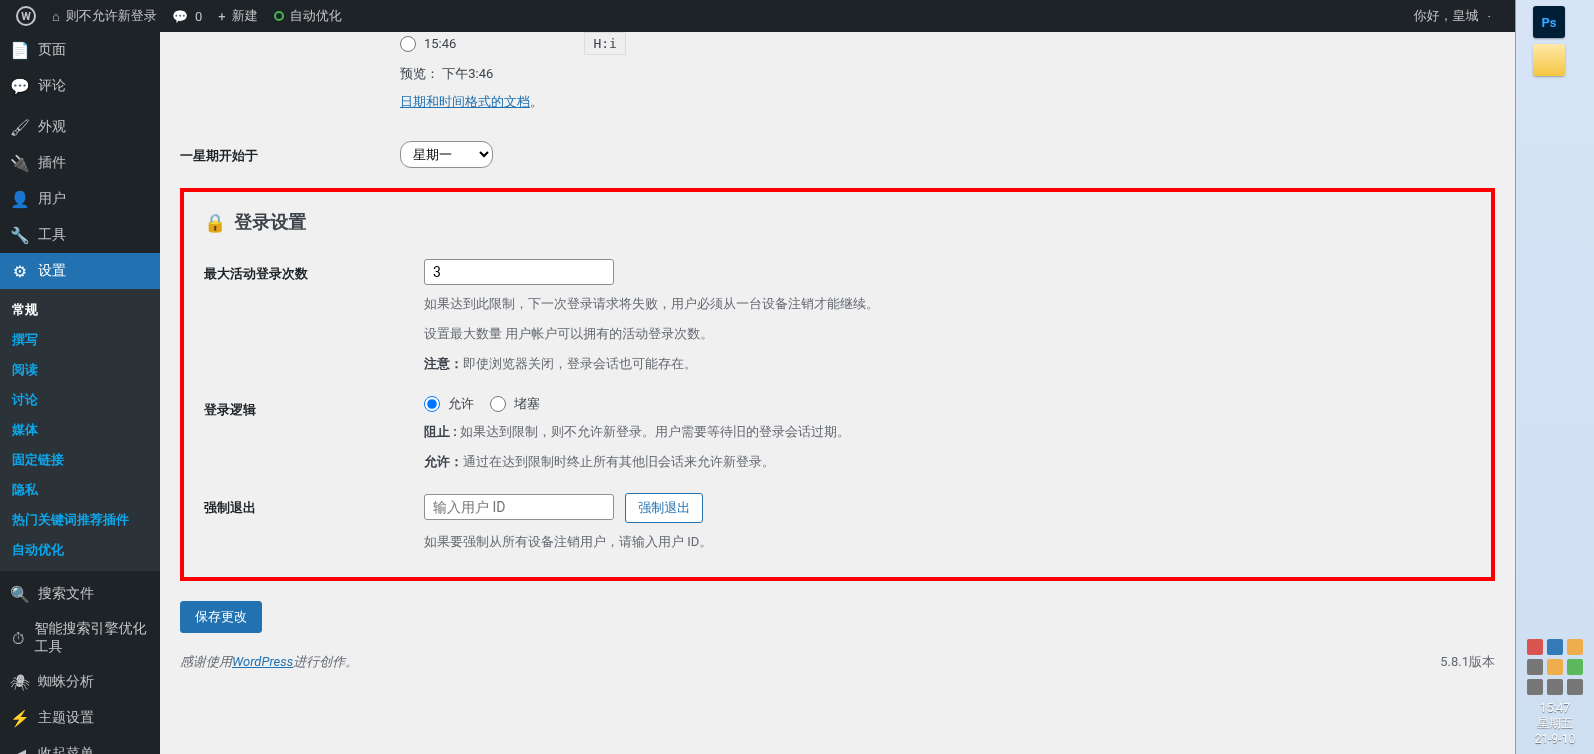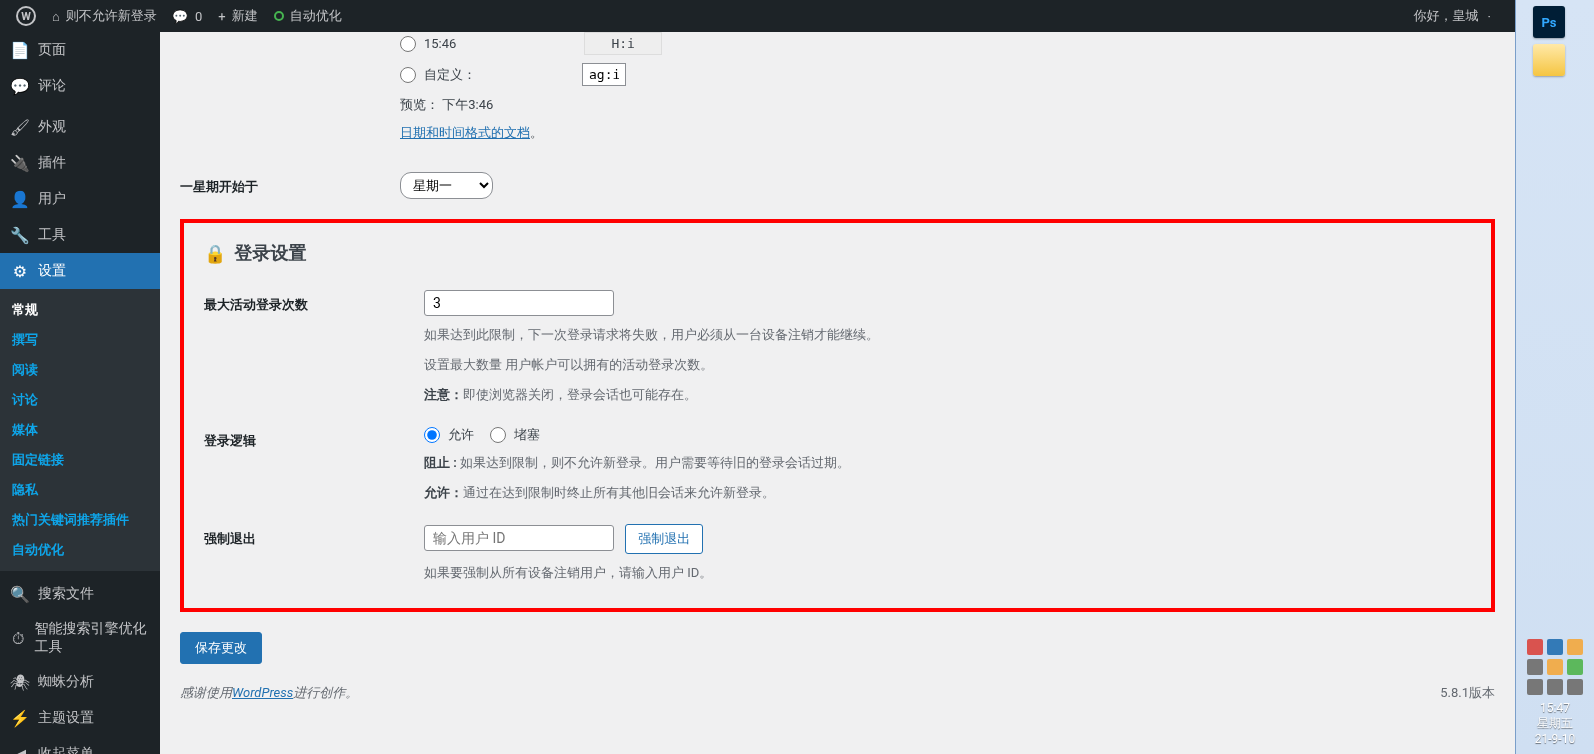--- a/index.html
+++ b/index.html
@@ -31,21 +31,21 @@
 
 .content { position: absolute; left: 160px; top: 32px; right: 0; bottom: 0; padding: 0 20px 20px 20px; overflow-y: auto; }
 .content-inner { background: transparent; }
 
 .form-row { display: flex; align-items: flex-start; margin-bottom: 20px; }
 .form-label { width: 220px; font-weight: 600; color: #1d2327; padding-top: 6px; flex-shrink: 0; }
 .form-control { flex: 1; }
 
 .radio-line { display: flex; align-items: center; gap: 8px; margin-bottom: 8px; }
 .radio-line input[type=radio] { width: 16px; height: 16px; }
-.code-box { background: #eee; padding: 3px 26px; font-family: monospace; font-size: 13px; border: 1px solid #ddd; }
+.code-box { background: #eee; padding: 3px 8px; font-family: monospace; font-size: 13px; border: 1px solid #ddd; }
 .code-input { background: #fff; padding: 3px 6px; font-family: monospace; font-size: 13px; border: 1px solid #8c8f94; width: 44px; }
 
 .preview-line { margin: 10px 0; color: #3c434a; }
 .doc-link { color: #2271b1; text-decoration: underline; }
 
 select { padding: 4px 24px 4px 8px; border: 1px solid #8c8f94; border-radius: 11px; background: #fff; font-size: 13px; }
 
 .red-box { border: 4px solid #ff0000; padding: 18px 20px; margin: 10px 0 20px 0; background: #fff0; }
 .section-title { font-size: 18px; font-weight: 600; display: flex; align-items: center; gap: 8px; margin-bottom: 25px; }
 
@@ -179,25 +179,20 @@
   <div class="content-inner">
 
     
     <div class="form-row">
       <div class="form-label"></div>
       <div class="form-control">
         <div class="radio-line">
           <input type="radio" name="tf" style="">
           <span>15:46</span>
           <span style="margin-left:120px" class="code-box">H:i</span>
-        </div>
-        <div class="radio-line">
-          <input type="radio" name="tf" style="">
-          <span>自定义：</span>
-          <input class="code-input" style="margin-left: 98px;" value="ag:i">
         </div>
         <div class="preview-line">
           <span>预览：</span>
           <span>下午3:46</span>
         </div>
         <div class="preview-line">
           <a href="#" class="doc-link">日期和时间格式的文档</a><span>。</span>
         </div>
       </div>
     </div>

